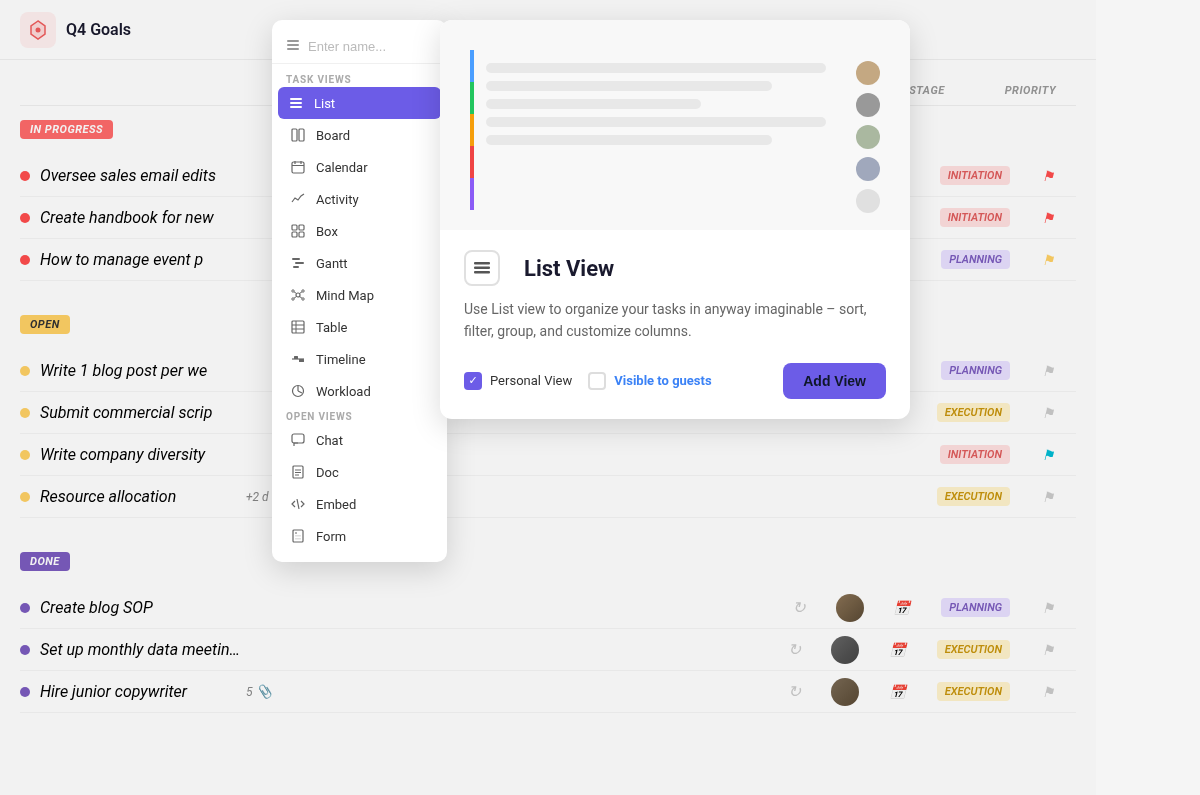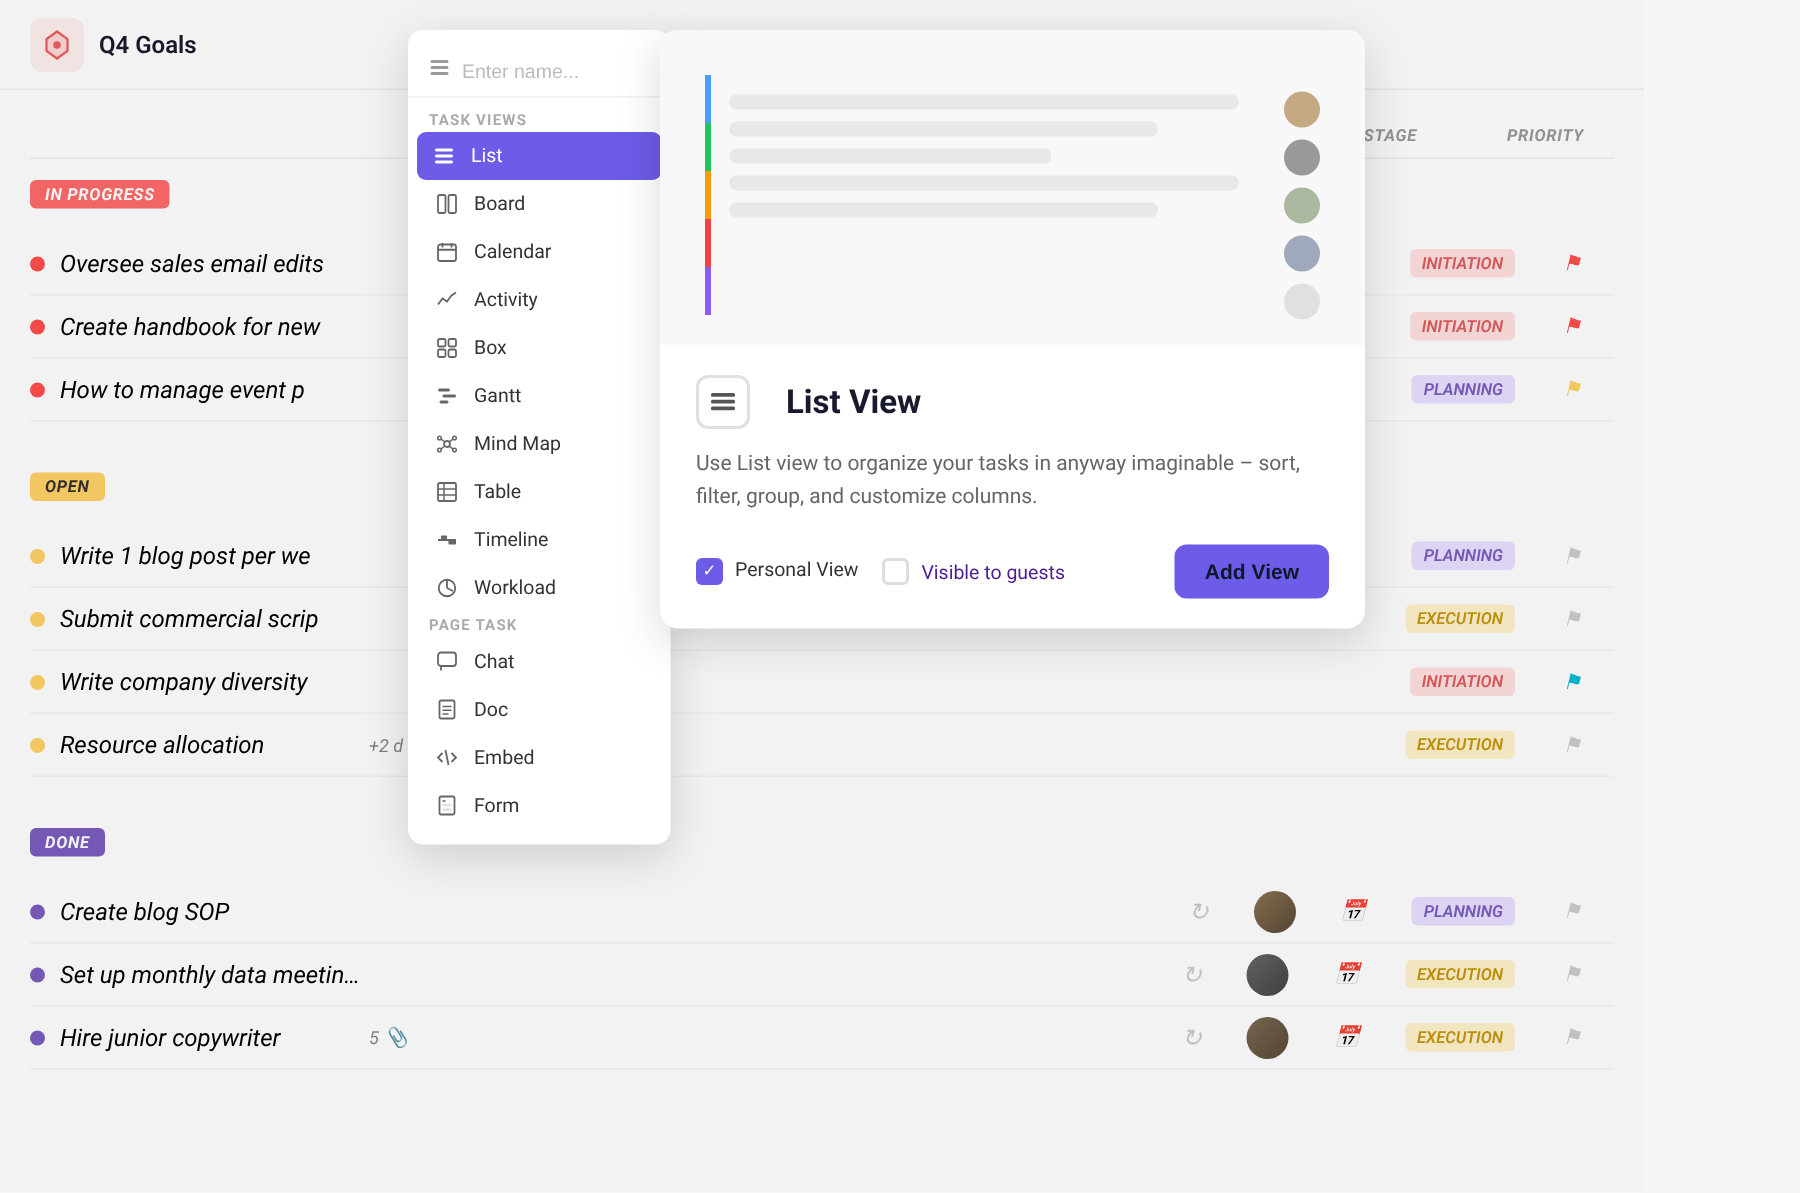--- a/index.html
+++ b/index.html
@@ -334,24 +334,25 @@
       background: #6c5ce7;
       border-radius: 4px;
       display: flex;
       align-items: center;
       justify-content: center;
     }
     .toggle-check { color: #fff; font-size: 11px; }
 
     .guest-toggle {
       display: flex;
-      align-items: flex-end;
+      align-items: center;
       gap: 8px;
       font-size: 13px;
-      color: #4c1d95;
+      color: #3b82f6;
+      font-weight: bold;
     }
     .toggle-empty {
       width: 18px;
       height: 18px;
       border: 2px solid #ddd;
       border-radius: 4px;
     }
 
     .add-view-btn {
       margin-left: auto;
@@ -686,21 +687,21 @@
       <span class="menu-icon">
         <svg width="14" height="14" viewBox="0 0 14 14" fill="none">
           <circle cx="7" cy="7" r="5.5" stroke="#666" stroke-width="1.2"></circle>
           <path d="M7 7 L7 2" stroke="#666" stroke-width="1.2"></path>
           <path d="M7 7 L11 9" stroke="#666" stroke-width="1.2"></path>
         </svg>
       </span>
       <span>Workload</span>
     </div>
 
-    <div class="section-label">PAGE TASK</div>
+    <div class="section-label">OPEN VIEWS</div>
 
     <div class="menu-item">
       <span class="menu-icon">
         <svg width="14" height="14" viewBox="0 0 14 14" fill="none">
           <rect x="1" y="1" width="12" height="9" rx="2" stroke="#666" stroke-width="1.2"></rect>
           <path d="M3 13 L3 10 L7 10" stroke="#666" stroke-width="1.2" stroke-linejoin="round"></path>
         </svg>
       </span>
       <span>Chat</span>
     </div>

